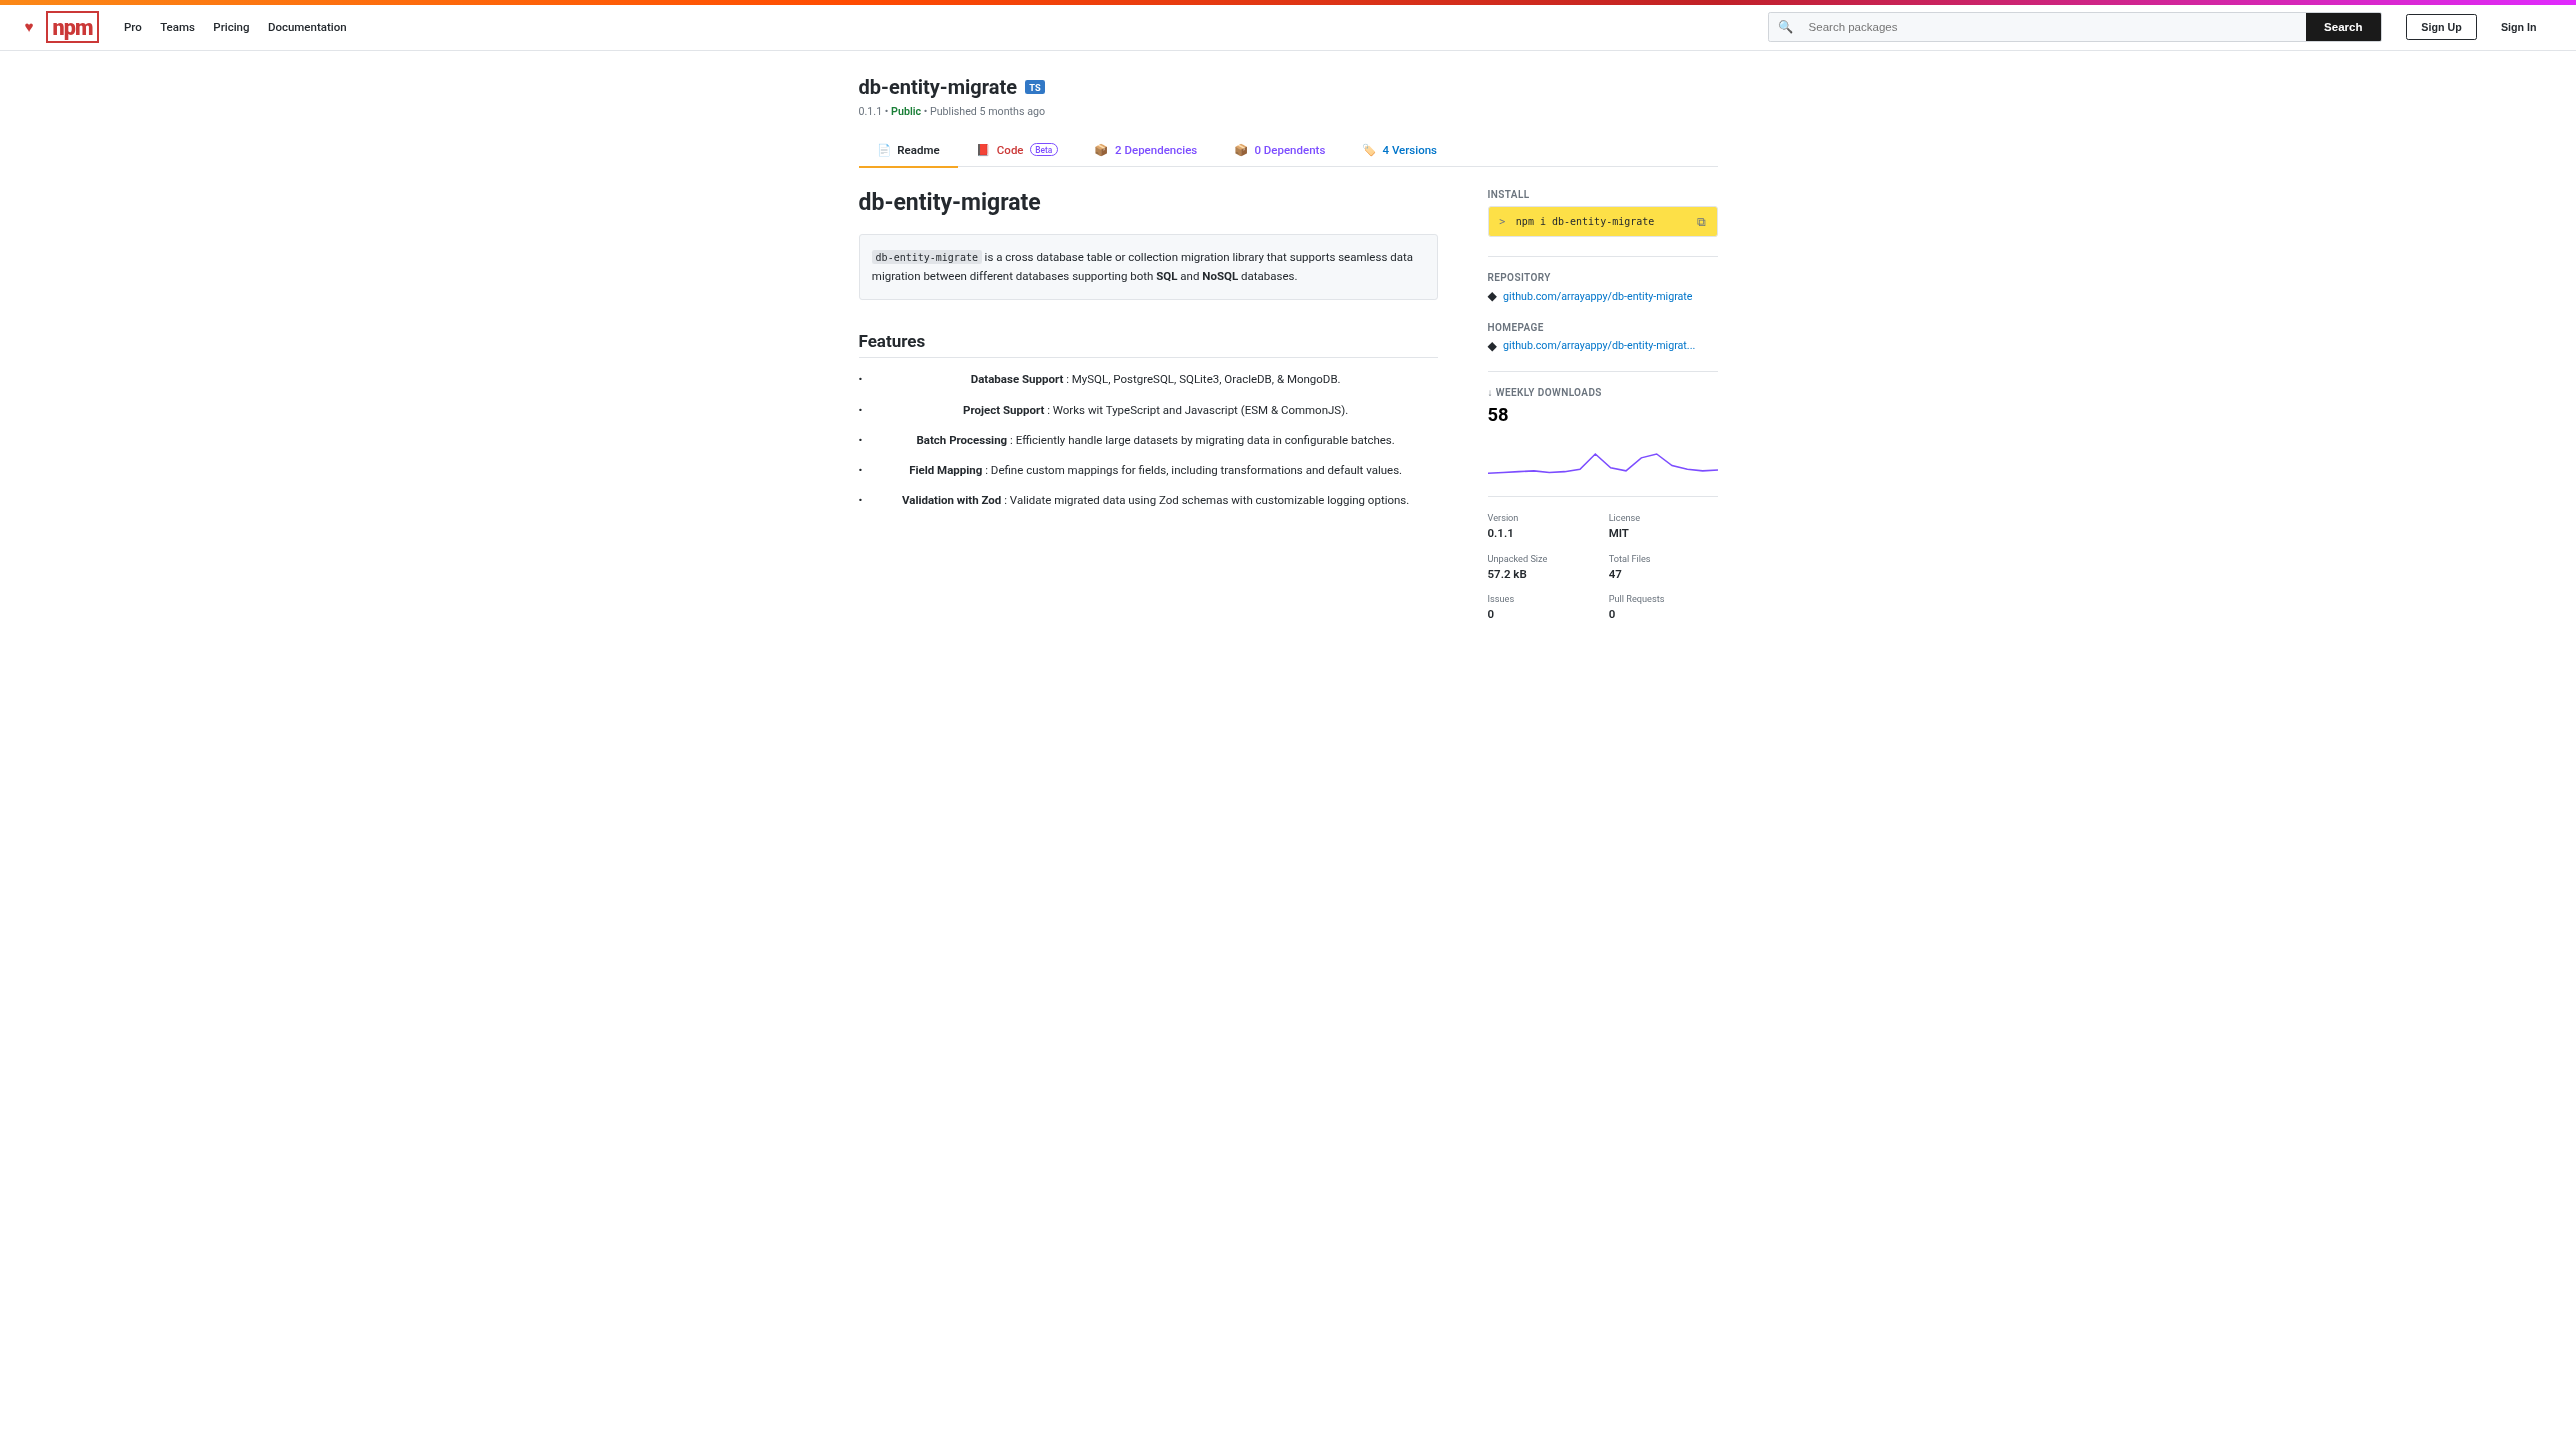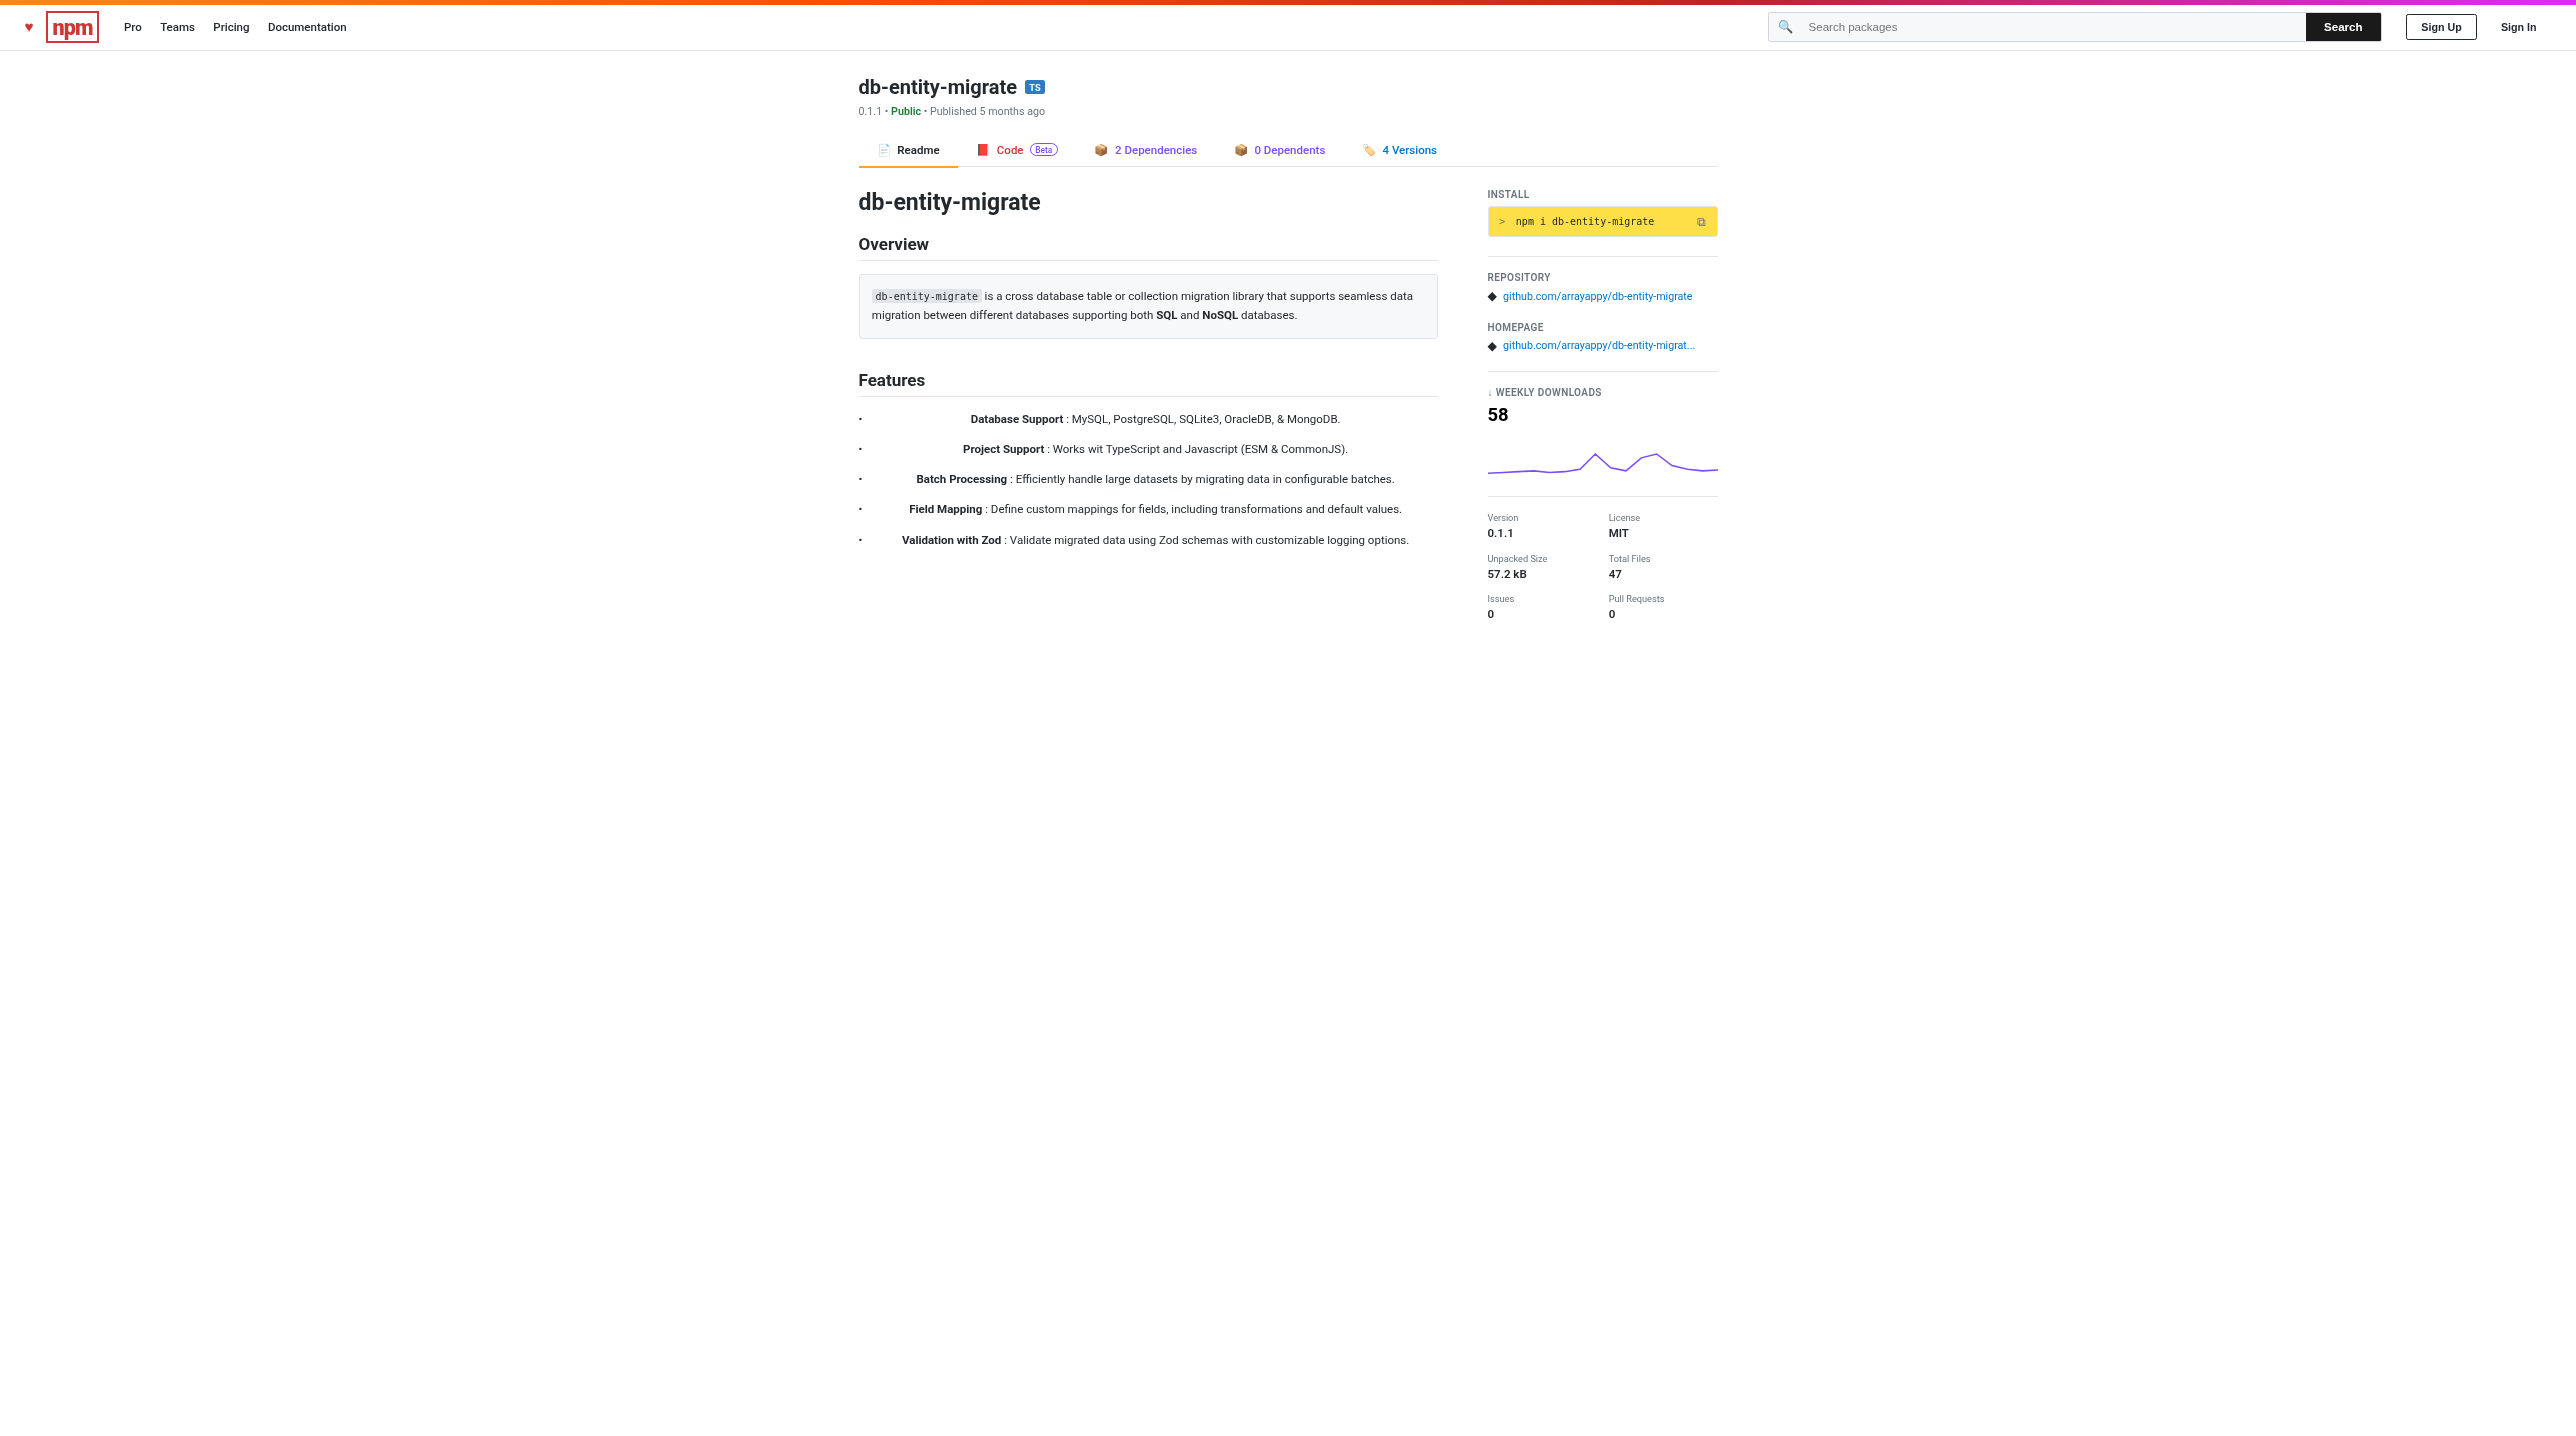--- a/index.html
+++ b/index.html
@@ -407,21 +407,20 @@
       <span>🏷️</span>
       <span>4 Versions</span>
     </a>
   </div>
 
   <div class="content-layout">
 
     <div class="readme-section">
       <h1 class="readme-h1">db-entity-migrate</h1>
 
-      <h2 class="readme-h2">Overview</h2>
 
       <p class="readme-p">
         <code>db-entity-migrate</code>
         <span> is a cross database table or collection migration library that supports seamless data migration between different databases supporting both </span>
         <strong>SQL</strong>
         <span> and </span>
         <strong>NoSQL</strong>
         <span> databases.</span>
       </p>
 

